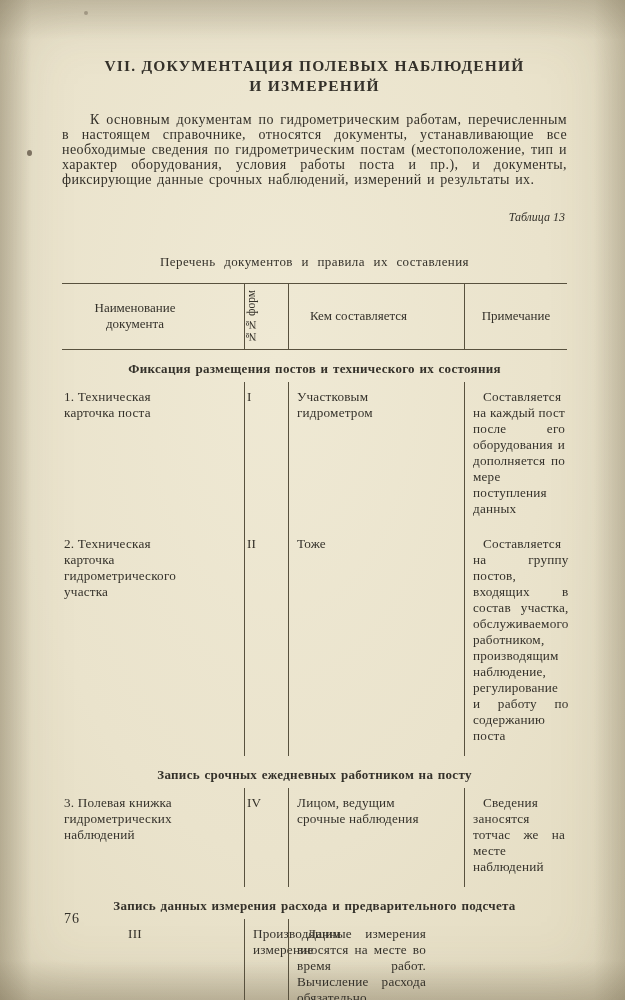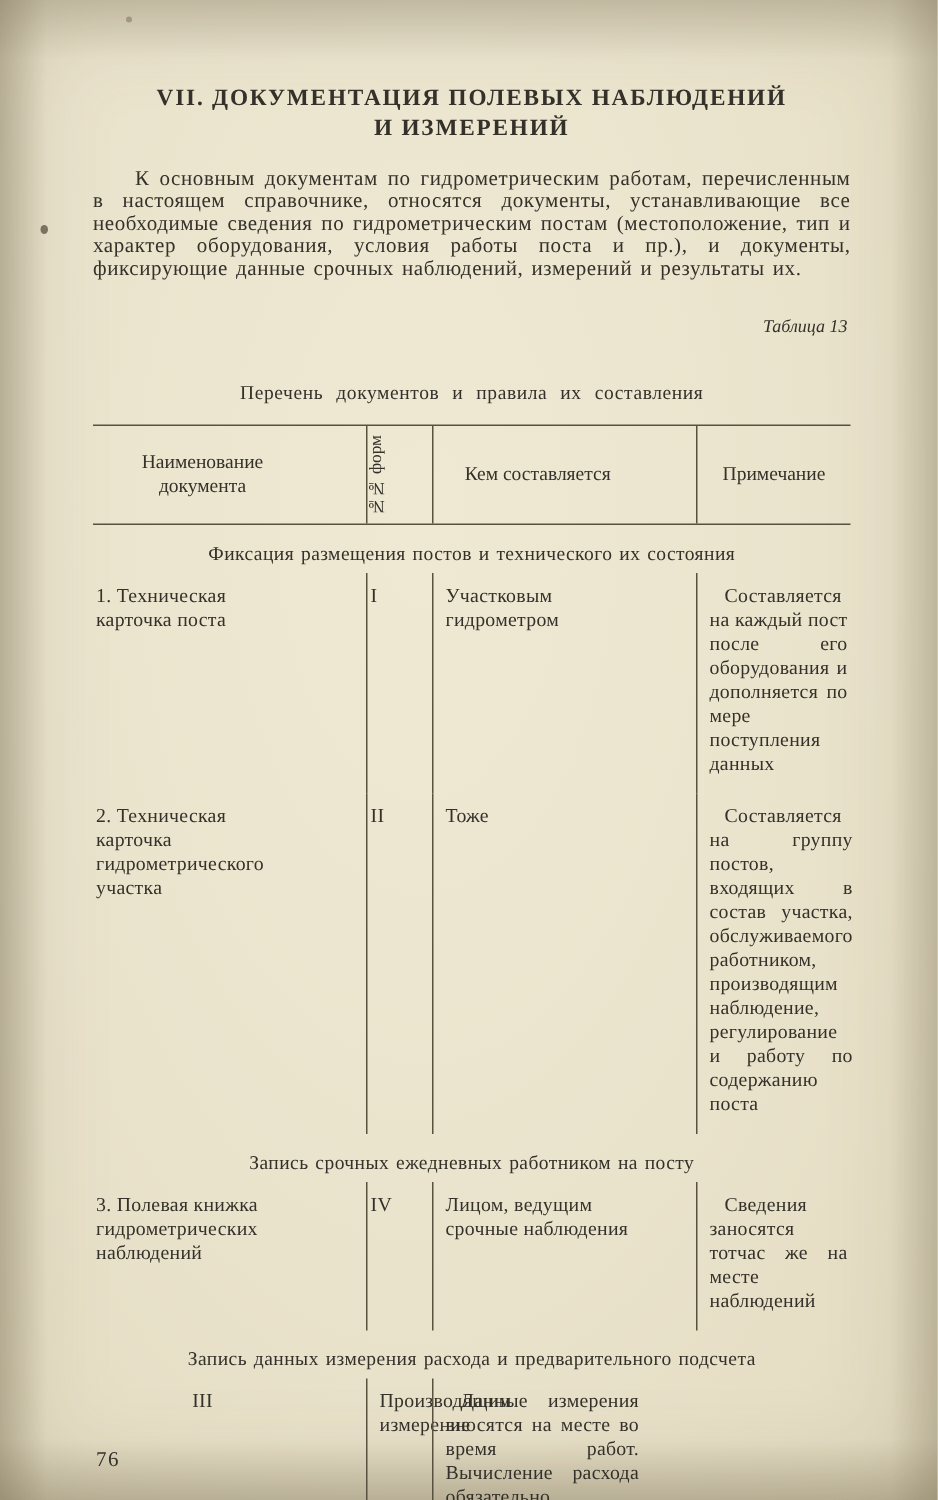--- a/index.html
+++ b/index.html
@@ -92,37 +92,38 @@
     max-height:54px;
     white-space:normal;
   }
 
   .section-title{
     text-align:center;
     font-size:13px;
     letter-spacing:0.3px;
     word-spacing:1px;
     margin:11px 0 5px 0;
+    font-weight:bold;
   }
 
   .td{
     font-size:13.2px;
     line-height:16px;
     padding:7px 8px 12px 8px;
     box-sizing:border-box;
     letter-spacing:0.2px;
   }
   .td.c-name{padding-left:2px;padding-right:10px;}
   .td.c-form{text-align:center;padding-left:2px;padding-right:2px;}
   .td.c-by{}
   .td.c-note{text-align:justify;text-indent:10px;padding-right:2px;}
 
   .page-number{
     position:absolute;
-    left:64px;top:966px;
+    left:64px;top:911px;
     font-size:14px;
     letter-spacing:1px;
   }
 </style>
 </head>
 <body>
 
 <div class="page">
   <span class="speck s1"></span>
   <span class="speck s2"></span>

